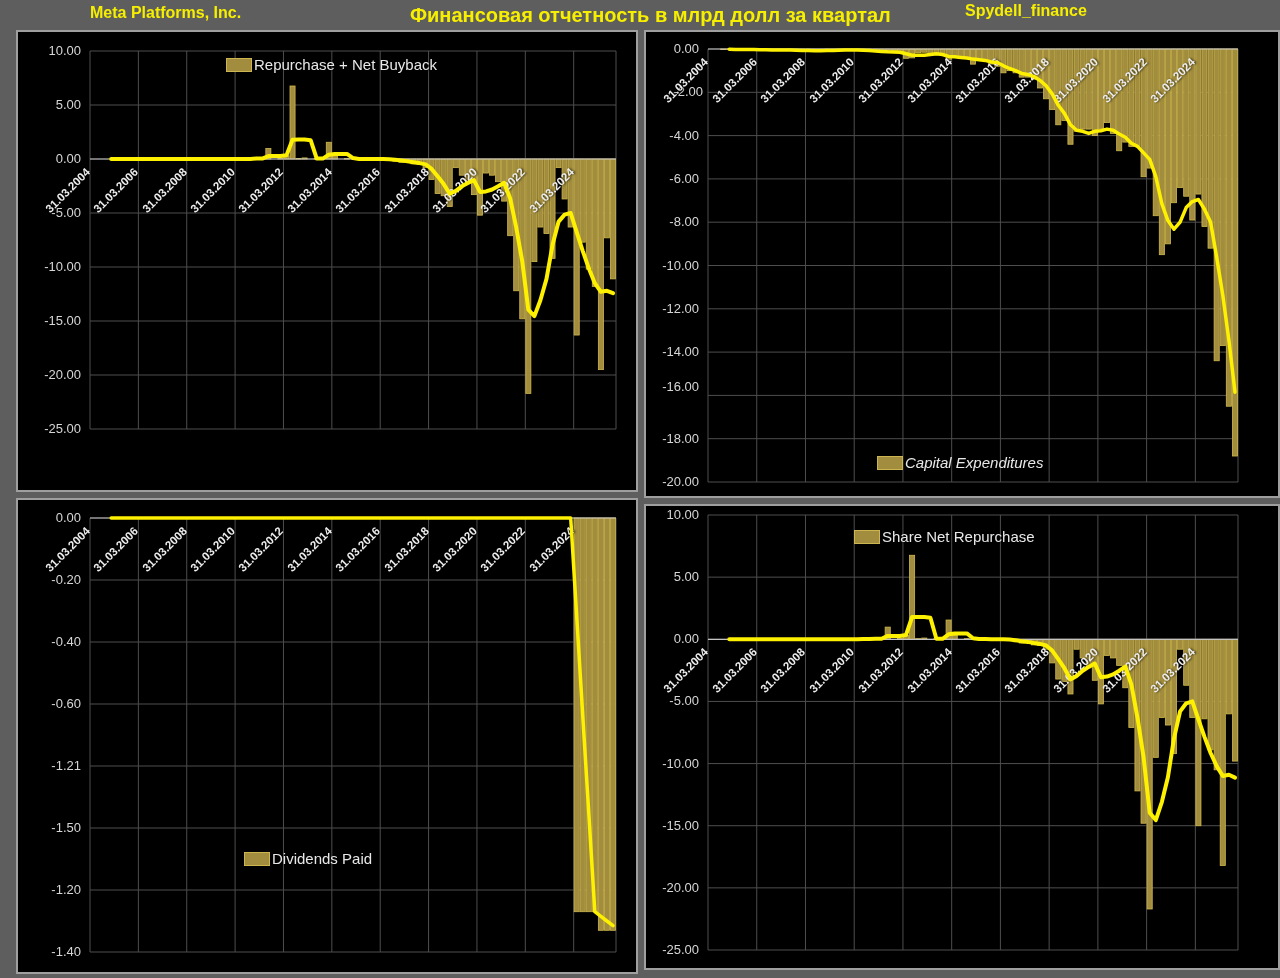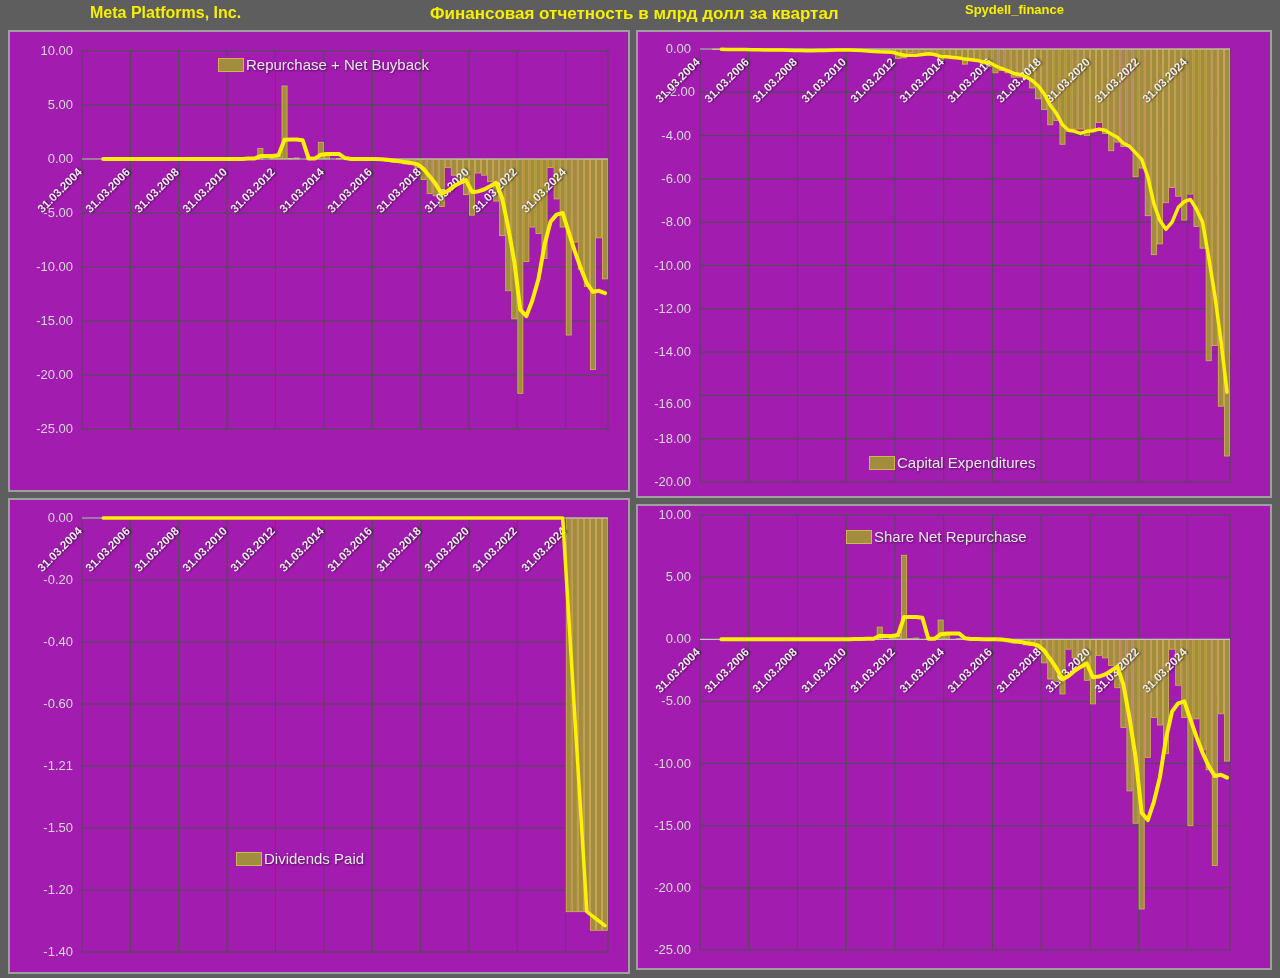--- a/index.html
+++ b/index.html
@@ -1,23 +1,23 @@
 <!DOCTYPE html>
 <html><head>
 <meta charset="utf-8">
 <style>
   html,body{margin:0;padding:0;background:#5e5e5e;}
   .stage{position:relative;width:1280px;height:978px;background:#5e5e5e;overflow:hidden;
          font-family:"Liberation Sans",sans-serif;}
   .hdr{position:absolute;top:0;left:0;width:1280px;height:28px;}
   .hdr span{position:absolute;top:4px;font-weight:bold;color:#f7ef00;white-space:nowrap;}
   .hdr .company{left:90px;font-size:16px;}
-  .hdr .title{left:430px;font-size:17px;}
-  .hdr .channel{left:965px;font-size:13px;top:2px;text-align:right;}
-  .panel{position:absolute;background:#a21caf;box-shadow:inset 0 0 0 2px #9f9f9f;overflow:hidden;}
+  .hdr .title{left:410px;font-size:20px;}
+  .hdr .channel{left:965px;font-size:16px;top:2px;text-align:right;}
+  .panel{position:absolute;background:#000000;box-shadow:inset 0 0 0 2px #9f9f9f;overflow:hidden;margin-left:8px;}
   .panel svg{position:absolute;left:0;top:0;}
   .ylab{position:absolute;color:#d6d6d6;font-size:13px;text-align:right;white-space:nowrap;}
   .xlab{position:absolute;width:70px;color:#ececec;font-size:11.5px;font-weight:bold;text-align:right;
         white-space:nowrap;transform-origin:100% 50%;transform:rotate(-45deg);
         text-shadow:1px 1px 2px rgba(0,0,0,.65);z-index:2;}
   .gridsvg{z-index:1;}
   .linesvg{z-index:3;pointer-events:none;}
   .legend{position:absolute;display:flex;align-items:center;gap:2px;z-index:4;}
   .legend .sw{display:inline-block;width:24px;height:12px;background:#a28d3e;
               border:1px solid #cdb54f;}
@@ -246,38 +246,38 @@
         <line x1="64" y1="19" x2="594" y2="19" stroke="#c4c4c4" stroke-width="1.2"></line>
       </svg>
       <div class="ylab" style="top: 11px; left: 0px; width: 55px;">0.00</div>
       <div class="ylab" style="top: 54.3px; left: 4px; width: 55px;">-2.00</div>
       <div class="ylab" style="top: 97.6px; left: 0px; width: 55px;">-4.00</div>
       <div class="ylab" style="top: 140.9px; left: 0px; width: 55px;">-6.00</div>
       <div class="ylab" style="top: 184.2px; left: 0px; width: 55px;">-8.00</div>
       <div class="ylab" style="top: 227.5px; left: 0px; width: 55px;">-10.00</div>
       <div class="ylab" style="top: 270.8px; left: 0px; width: 55px;">-12.00</div>
       <div class="ylab" style="top: 314.1px; left: 0px; width: 55px;">-14.00</div>
-      <div class="ylab" style="top: 366px; left: 0px; width: 55px;">-16.00</div>
+      <div class="ylab" style="top: 349px; left: 0px; width: 55px;">-16.00</div>
       <div class="ylab" style="top: 400.7px; left: 0px; width: 55px;">-18.00</div>
       <div class="ylab" style="top: 444px; left: 0px; width: 55px;">-20.00</div>
       <div class="xlab" style="left: -8px; top: 24px;">31.03.2004</div>
       <div class="xlab" style="left: 40.7356px; top: 24px;">31.03.2006</div>
       <div class="xlab" style="left: 89.4713px; top: 24px;">31.03.2008</div>
       <div class="xlab" style="left: 138.207px; top: 24px;">31.03.2010</div>
       <div class="xlab" style="left: 186.943px; top: 24px;">31.03.2012</div>
       <div class="xlab" style="left: 235.678px; top: 24px;">31.03.2014</div>
       <div class="xlab" style="left: 284.414px; top: 24px;">31.03.2016</div>
       <div class="xlab" style="left: 333.149px; top: 24px;">31.03.2018</div>
       <div class="xlab" style="left: 381.885px; top: 24px;">31.03.2020</div>
       <div class="xlab" style="left: 430.621px; top: 24px;">31.03.2022</div>
       <div class="xlab" style="left: 479.356px; top: 24px;">31.03.2024</div>
       <svg width="636" height="468" class="linesvg">
         <polyline points="85.3,19.3 91.4,19.4 97.5,19.5 103.6,19.5 109.7,19.6 115.8,19.7 121.9,19.8 128.0,19.9 134.1,19.9 140.1,20.0 146.2,20.1 152.3,20.2 158.4,20.4 164.5,20.6 170.6,20.7 176.7,20.7 182.8,20.6 188.9,20.5 195.0,20.2 201.1,20.1 207.2,20.0 213.3,20.0 219.3,20.2 225.4,20.6 231.5,20.9 237.6,21.4 243.7,21.8 249.8,22.0 255.9,22.2 262.0,23.8 268.1,25.2 274.2,25.3 280.3,25.3 286.4,24.6 292.4,23.8 298.5,24.5 304.6,26.4 310.7,26.7 316.8,27.4 322.9,28.0 329.0,29.1 335.1,29.8 341.2,30.4 347.3,32.0 353.4,32.5 359.5,35.8 365.6,38.5 371.6,40.6 377.7,43.4 383.8,44.4 389.9,46.6 396.0,50.4 402.1,55.8 408.2,63.9 414.3,75.3 420.4,83.4 426.5,94.8 432.6,100.2 438.7,101.3 444.7,103.4 450.8,101.3 456.9,100.7 463.0,99.1 469.1,100.2 475.2,104.0 481.3,107.2 487.4,113.2 493.5,116.4 499.6,122.9 505.7,129.4 511.8,146.7 517.9,173.8 523.9,190.6 530.0,199.2 536.1,192.2 542.2,177.6 548.3,171.6 554.4,169.5 560.5,179.2 566.6,192.2 572.7,227.4 578.8,265.3 584.9,310.2 591.0,362.2" fill="none" stroke="#fdf000" stroke-width="3.5" stroke-linejoin="round" stroke-linecap="round"></polyline>
       </svg>
-      <div class="legend" style="left: 233px; top: 424px;">
+      <div class="legend" style="left: 233px; top: 424px; font-style: italic;">
         <span class="sw"></span>
         <span class="lt">Capital Expenditures</span>
       </div>
     </section>
   <section class="panel" style="left: 8px; top: 498px; width: 622px; height: 476px;">
       <svg width="622" height="476" class="gridsvg">
         <line x1="74" y1="20" x2="600" y2="20" stroke="#4e4e4e" stroke-width="1"></line>
         <line x1="74" y1="82.00000000000001" x2="600" y2="82.00000000000001" stroke="#4e4e4e" stroke-width="1"></line>
         <line x1="74" y1="144.00000000000003" x2="600" y2="144.00000000000003" stroke="#4e4e4e" stroke-width="1"></line>
         <line x1="74" y1="206" x2="600" y2="206" stroke="#4e4e4e" stroke-width="1"></line>

